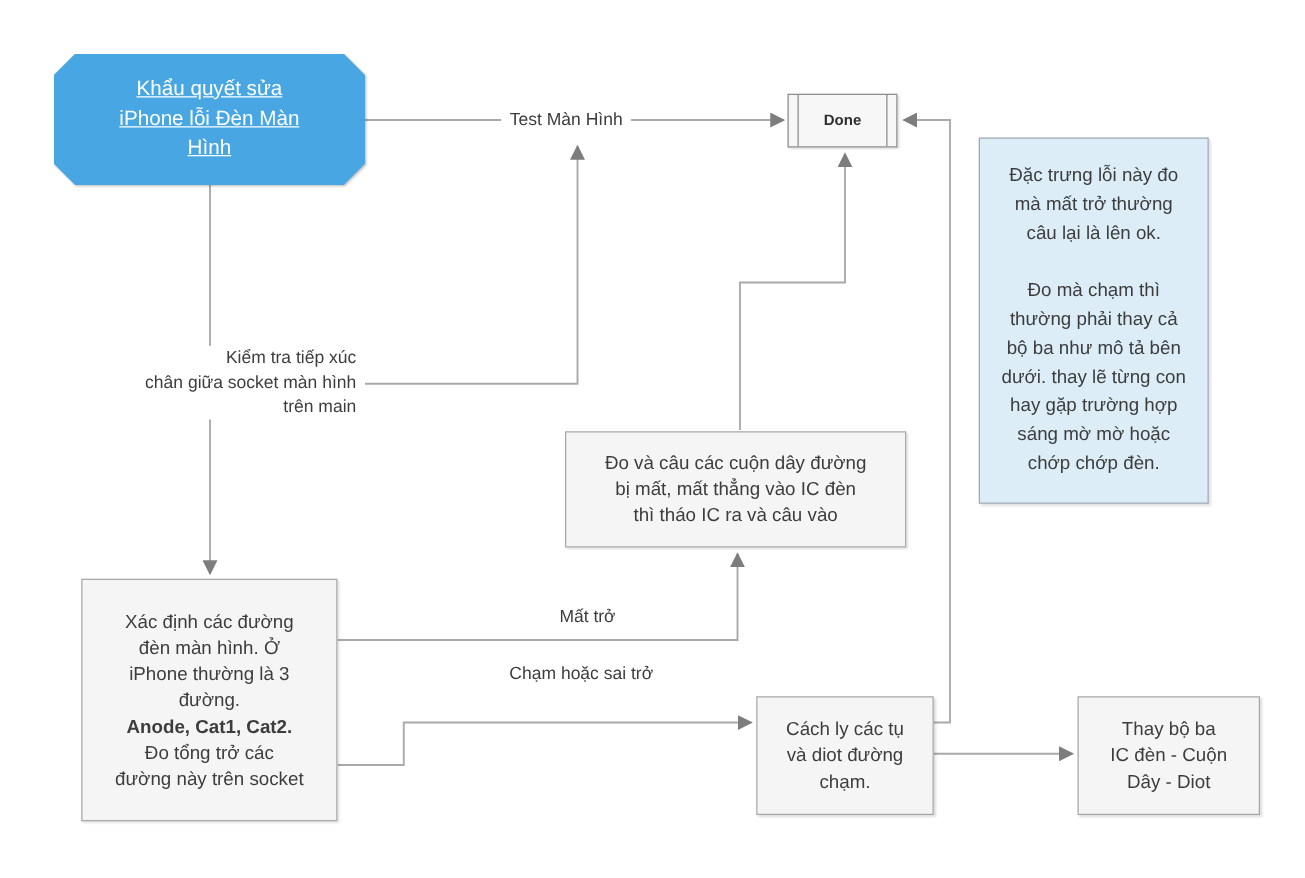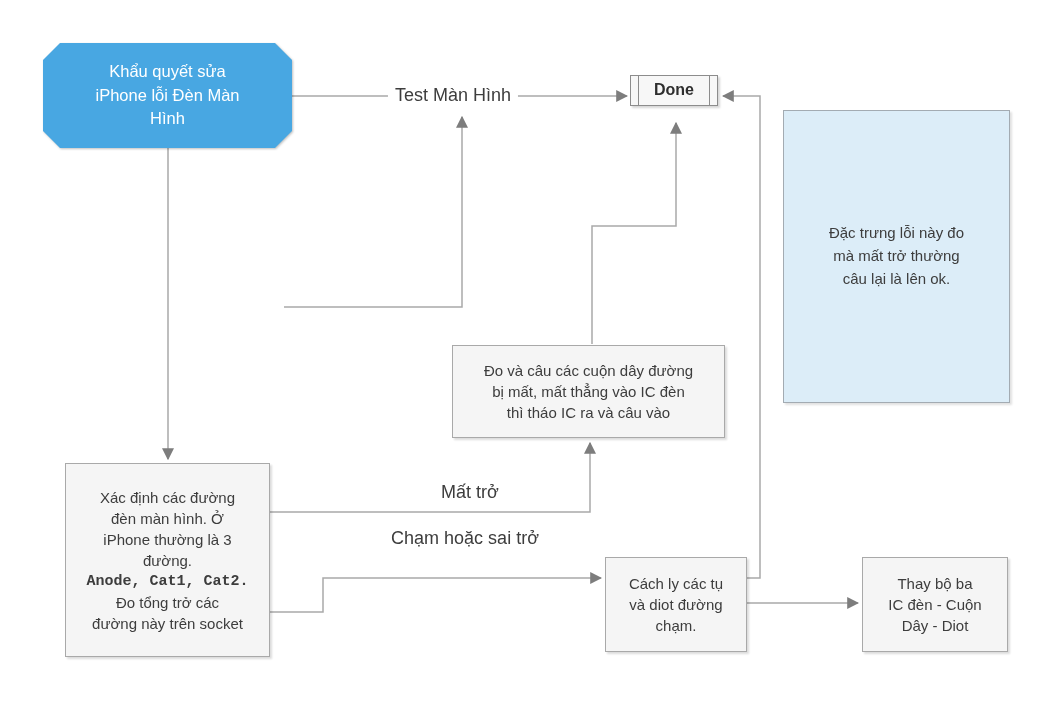--- a/index.html
+++ b/index.html
@@ -25,54 +25,55 @@
     box-shadow:1.5px 1.5px 2px rgba(0,0,0,0.14);
   }
   .start-wrap{position:absolute;left:43px;top:43px;filter:drop-shadow(1.5px 1.5px 1px rgba(0,0,0,0.25));}
   .start{
     position:relative;width:249px;height:105px;box-sizing:border-box;
     display:flex;align-items:center;justify-content:center;text-align:center;
     background:var(--accent,#48a7e2);color:#ffffff;
     font-size:16.5px;line-height:1.45;white-space:pre-line;
     clip-path:polygon(17px 0,calc(100% - 17px) 0,100% 17px,100% calc(100% - 17px),calc(100% - 17px) 100%,17px 100%,0 calc(100% - 17px),0 17px);
     padding:4px 14px;
+    text-decoration:underline;
   }
   .done{
-    left:630px;top:75px;width:88px;height:31px;
+    left:630px;top:75px;width:88px;height:43px;
     background:#f7f7f7;border:1px solid #8c8c8c;
-    font-weight:bold;font-size:16px;color:#2e2e2e;
+    font-weight:bold;font-size:12px;color:#2e2e2e;
     box-shadow:1.5px 1.5px 2px rgba(0,0,0,0.16);
   }
   .done::before,.done::after{
     content:"";position:absolute;top:0;bottom:0;width:0;
     border-left:1px solid #8c8c8c;
   }
   .done::before{left:7px;}
   .done::after{right:7px;}
 
   .note{
-    left:783px;top:110px;width:227px;height:293px;
+    left:783px;top:110px;width:184px;height:293px;
     background:var(--note-fill,#dcedf8);
     border:1px solid var(--note-border,#a3abb2);
     box-shadow:1.5px 1.5px 2px rgba(0,0,0,0.12);
     flex-direction:column;line-height:1.53;padding:6px 10px;
   }
   .note p{margin:0 0 23px 0;white-space:pre-line;}
   .note p:last-child{margin:0;}
 
   .measure{left:452px;top:345px;width:273px;height:93px;padding:20px 6px;}
   .identify{left:65px;top:463px;width:205px;height:194px;flex-direction:column;padding:16px 6px;}
-  .identify b{display:block;white-space:pre-line;font-family:Liberation Mono, monospace;}
+  .identify b{display:block;white-space:pre-line;}
   .identify span{display:block;white-space:pre-line;}
   .isolate{left:605px;top:557px;width:142px;height:95px;padding:4px 0;}
   .replace{left:862px;top:557px;width:146px;height:95px;padding:4px 0;}
 
   .edge-label{
     position:absolute;transform:translate(-50%,-50%);
-    font-size:18px;line-height:1.4;color:var(--ink,#3d3d3d);
+    font-size:14px;line-height:1.4;color:var(--ink,#3d3d3d);
     background:#ffffff;padding:0 7px;white-space:pre-line;text-align:right;
   }
   .edge-label.no-bg{background:transparent;padding:0;}
   .lbl-test{left:453px;top:96px;}
   .lbl-kiemtra{left:172px;top:306px;width:240px;box-sizing:border-box;}
   .lbl-mattro{left:470px;top:493px;}
   .lbl-cham{left:465px;top:539px;}
 </style>
 </head>
 <body>
@@ -100,20 +101,27 @@
 iPhone lỗi Đèn Màn
 Hình</div>
   </div>
 
   <div class="node done">Done</div>
 
   <div class="node note">
     <p>Đặc trưng lỗi này đo
 mà mất trở thường
 câu lại là lên ok.</p>
+    <p>Đo mà chạm thì
+thường phải thay cả
+bộ ba như mô tả bên
+dưới. thay lẽ từng con
+hay gặp trường hợp
+sáng mờ mờ hoặc
+chớp chớp đèn.</p>
   </div>
 
   <div class="node box measure">Đo và câu các cuộn dây đường
 bị mất, mất thẳng vào IC đèn
 thì tháo IC ra và câu vào</div>
 
   <div class="node box identify">
     <span>Xác định các đường
 đèn màn hình. Ở
 iPhone thường là 3
@@ -126,18 +134,21 @@
   <div class="node box isolate">Cách ly các tụ
 và diot đường
 chạm.</div>
 
   <div class="node box replace">Thay bộ ba
 IC đèn - Cuộn
 Dây - Diot</div>
 
   <div class="edge-label lbl-test">Test Màn Hình</div>
 
+  <div class="edge-label lbl-kiemtra">Kiểm tra tiếp xúc
+chân giữa socket màn hình
+trên main</div>
 
   <div class="edge-label lbl-mattro">Mất trở</div>
 
   <div class="edge-label lbl-cham no-bg">Chạm hoặc sai trở</div>
 
 </div>
 
 </body></html>

